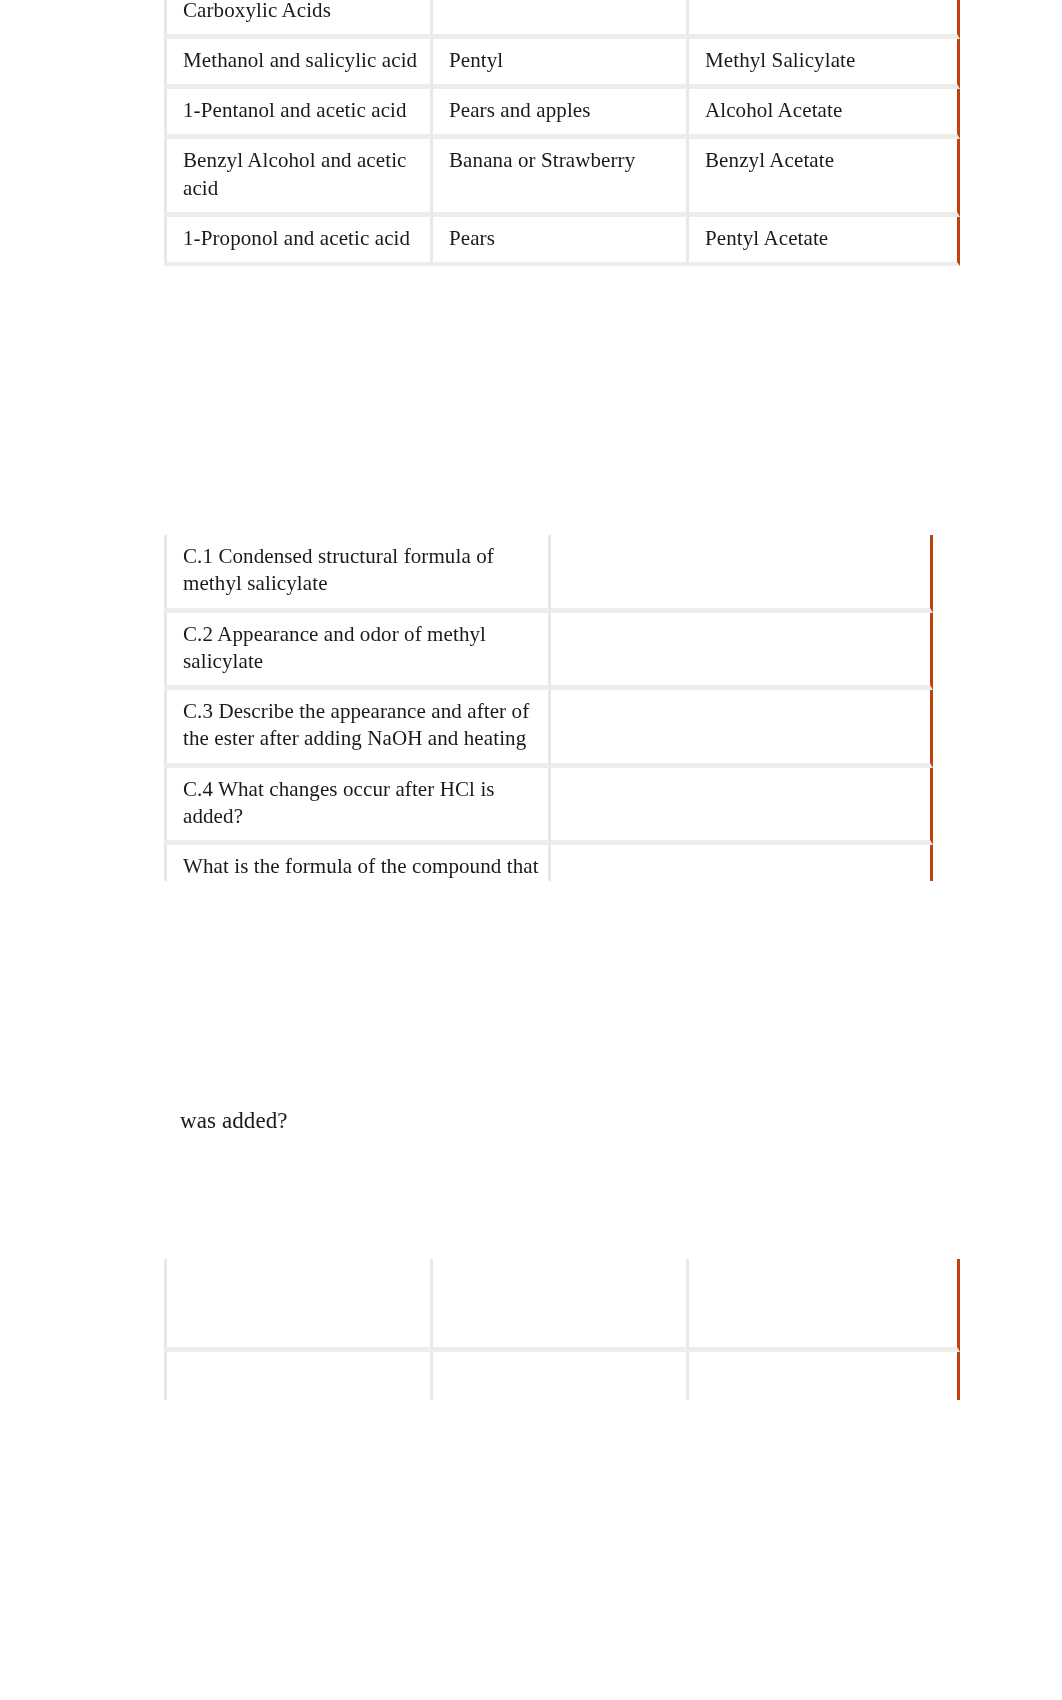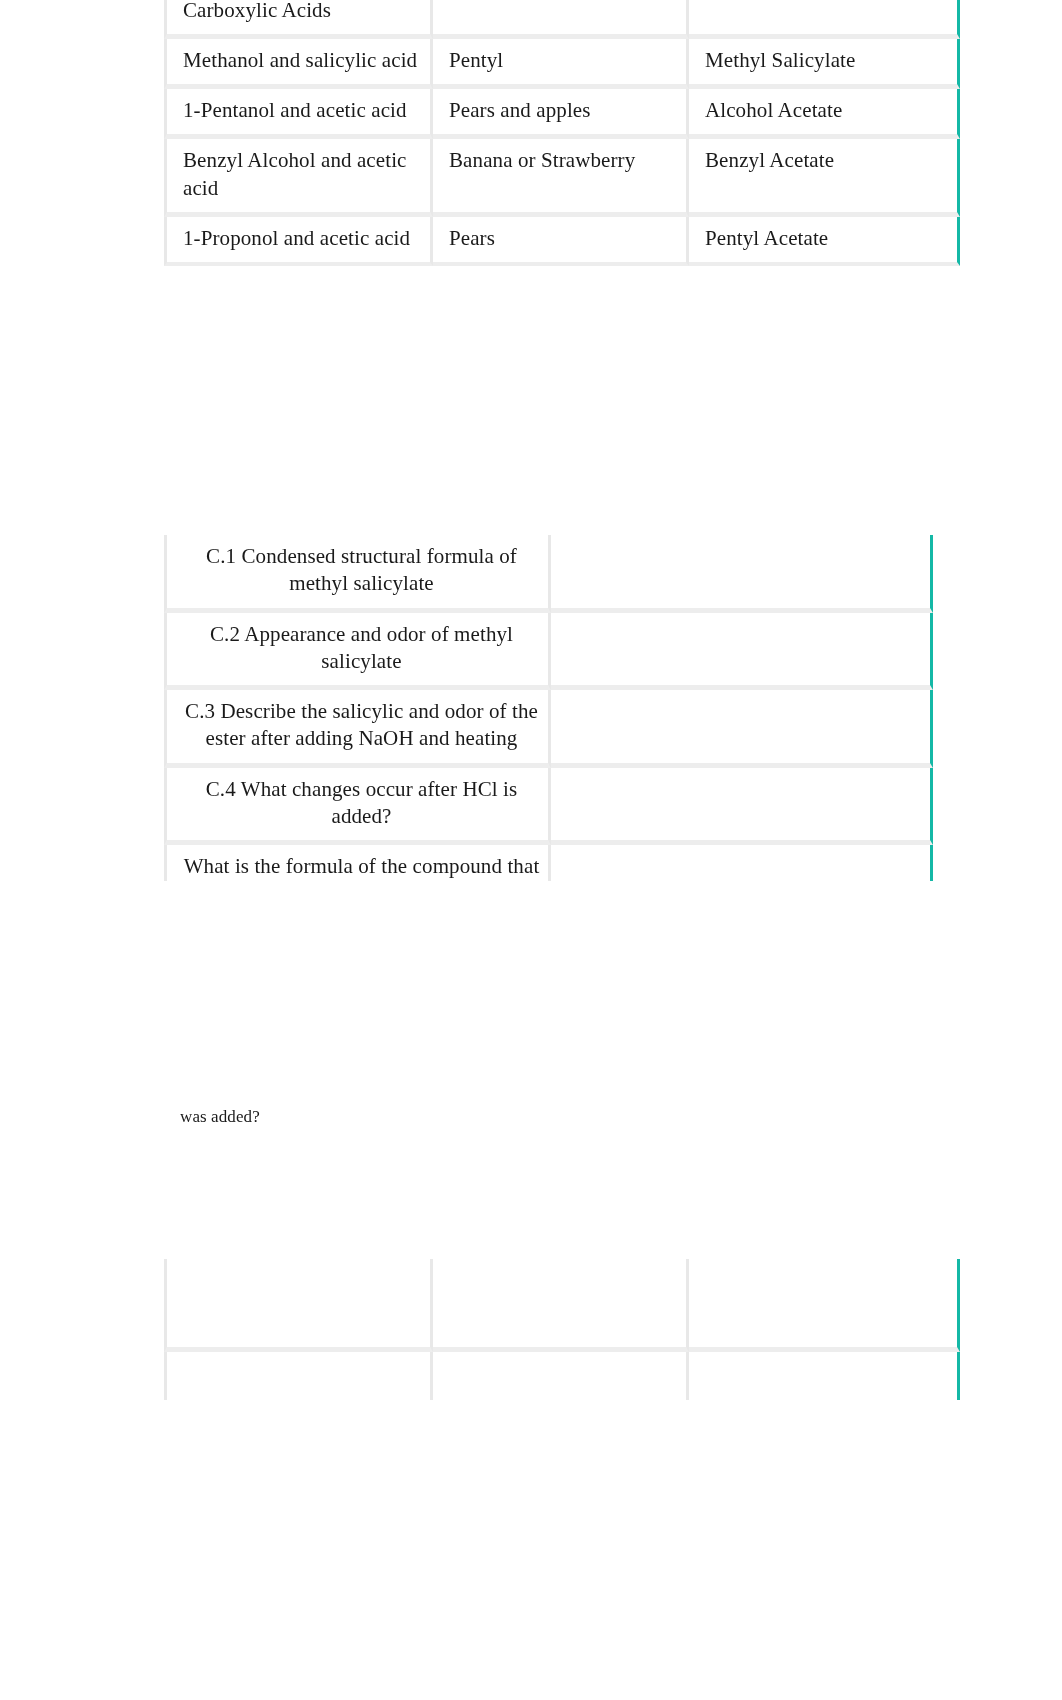--- a/index.html
+++ b/index.html
@@ -38,21 +38,21 @@
     background: #ffffff;
     border-right: 3px solid #e8e8e8;
     border-bottom: 5px solid #ededed;
     vertical-align: top;
     padding: 8px 8px 10px 16px;
     font-size: 21px;
     line-height: 1.30;
     letter-spacing: 0.1px;
   }
   .doc-table td:last-child {
-    border-right: 3px solid #14b8a6;
+    border-right: 3px solid #c2410c;
   }
   .doc-table tr:last-child td {
     border-bottom: 4px solid #ededed;
   }
   .doc-table.edge-left td:first-child {
     border-left: 3px solid #e8e8e8;
   }
 
   
   #table-b {
@@ -73,30 +73,29 @@
   #table-c td.c1 { width: 357px; }
   #table-c td.c2 { width: 355px; }
   
   #table-c-clip {
     position: absolute;
     left: 0px;
     top: 535px;
     width: 1062px;
     height: 346px;
     overflow: hidden;
-    text-align: center;
   }
   #table-c-clip .doc-table { top: 0; left: 164px; }
 
   
   #orphan-line {
     position: absolute;
     left: 180px;
     top: 1106px;
-    font-size: 17px;
+    font-size: 23px;
     line-height: 1.30;
     letter-spacing: 0.1px;
     white-space: nowrap;
   }
 
   
   #table-d-clip {
     position: absolute;
     left: 0px;
     top: 1259px;
@@ -157,21 +156,21 @@
       <tbody>
         <tr>
           <td class="c1">C.1 Condensed structural formula of methyl salicylate</td>
           <td class="c2"></td>
         </tr>
         <tr>
           <td class="c1">C.2 Appearance and odor of methyl salicylate</td>
           <td class="c2"></td>
         </tr>
         <tr>
-          <td class="c1">C.3 Describe the salicylic and odor of the ester after adding NaOH and heating</td>
+          <td class="c1">C.3 Describe the appearance and after of the ester after adding NaOH and heating</td>
           <td class="c2"></td>
         </tr>
         <tr>
           <td class="c1">C.4 What changes occur after HCl is added?</td>
           <td class="c2"></td>
         </tr>
         <tr>
           <td class="c1">What is the formula of the compound that formed when HCl</td>
           <td class="c2"></td>
         </tr>

